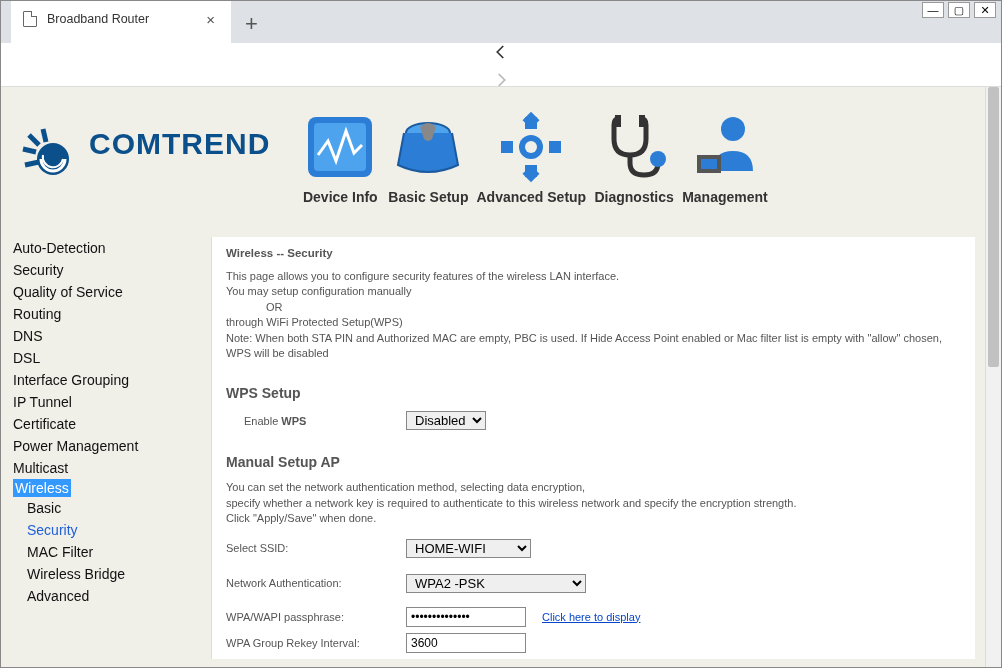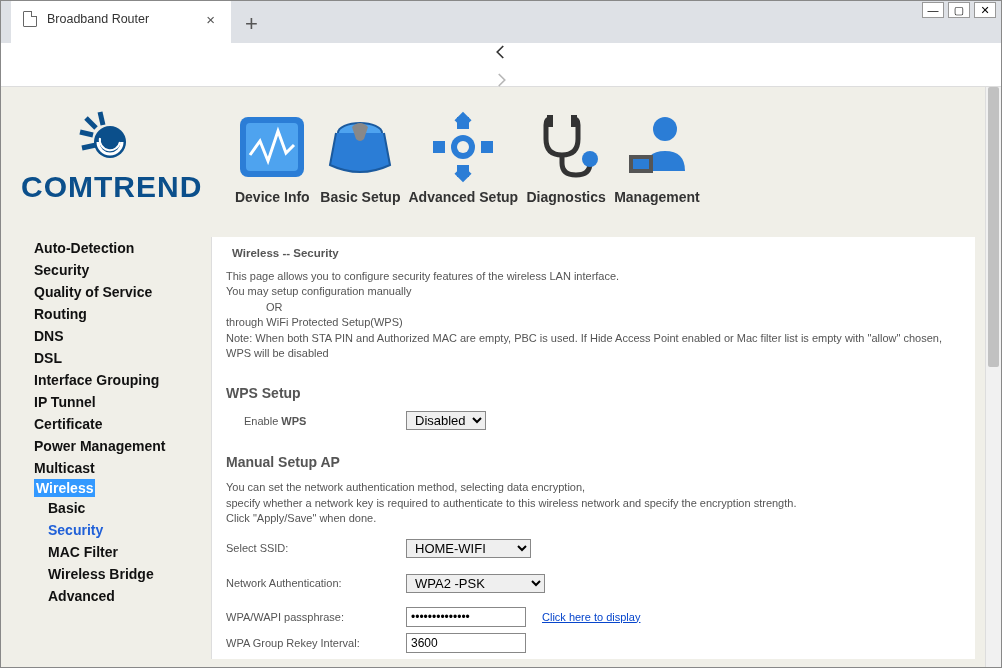--- a/index.html
+++ b/index.html
@@ -22,34 +22,34 @@
 .url-divider { width: 1px; height: 18px; background: #bbb; }
 .url-text { color: #333; font-size: 14px; flex: 1; }
 .star { color: #888; font-size: 18px; cursor: pointer; }
 .avatar { width: 24px; height: 24px; border-radius: 50%; background: radial-gradient(circle at 30% 30%, #e8b890, #8b5a3c); cursor: pointer; }
 .menu-dots { width: 24px; height: 24px; display: flex; flex-direction: column; align-items: center; justify-content: center; gap: 3px; cursor: pointer; }
 .menu-dots span { width: 4px; height: 4px; background: #555; border-radius: 50%; }
 .page { display: flex; height: calc(668px - 42px - 44px); background: #f0efe8; position: relative; }
 .scrollbar { position: absolute; right: 0; top: 0; bottom: 0; width: 16px; background: #f1f1f1; border-left: 1px solid #ddd; }
 .scroll-thumb { position: absolute; top: 0; left: 2px; right: 2px; height: 280px; background: #c1c1c1; border-radius: 2px; }
 .header-area { position: absolute; top: 0; left: 0; right: 16px; height: 140px; background: #f0efe8; display: flex; align-items: center; }
-.logo { display: flex; align-items: center; margin-left: 20px; flex-direction: column; }
+.logo { display: flex; margin-left: 20px; }
 .logo-mark { width: 60px; height: 60px; position: relative; margin-right: 8px; }
 .logo-text { color: #0b4f8b; font-weight: bold; font-size: 30px; letter-spacing: 1px; }
 .nav-icons { display: flex; gap: 8px; margin-left: 30px; }
 .nav-item { display: flex; flex-direction: column; align-items: center; gap: 4px; cursor: pointer; }
 .nav-icon-box { width: 80px; height: 76px; display: flex; align-items: center; justify-content: center; }
 .nav-label { font-size: 14px; font-weight: bold; color: #333; }
 .sidebar { position: absolute; top: 150px; left: 12px; width: 180px; }
-.sidebar-item { font-size: 14px; font-weight: bold; color: #111; padding: 3px 0; cursor: pointer; margin-left: 21px; }
+.sidebar-item { font-size: 14px; font-weight: normal; color: #111; padding: 3px 0; cursor: pointer; }
 .sidebar-item.active { background: #3399ff; color: #fff; display: inline-block; padding: 1px 2px; }
 .sidebar-sub { margin-left: 14px; }
 .sidebar-sub .sidebar-item.selected { color: #2060d8; }
 .content { position: absolute; top: 150px; left: 210px; right: 26px; bottom: 10px; background: #fff; border-left: 1px solid #ddd; padding: 10px 14px; overflow: hidden; }
-.content-title { font-size: 11.5px; font-weight: bold; color: #555; margin-bottom: 10px; margin-left: 6px; }
+.content-title { font-size: 11.5px; font-weight: bold; color: #555; margin-bottom: 10px; }
 .content-text { font-size: 11px; color: #555; line-height: 1.4; }
 .section-head { font-size: 14px; font-weight: bold; color: #555; margin-top: 24px; margin-bottom: 10px; }
 .form-row { display: flex; align-items: center; margin-bottom: 6px; }
 .form-label { width: 180px; font-size: 11px; color: #555; }
 .form-label.indent { padding-left: 18px; }
 select { border: 1px solid #888; font-size: 13px; padding: 0 4px; background: #efefef; }
 input[type=text], input[type=password] { border: 1px solid #888; font-size: 12px; padding: 2px 4px; }
 .link { color: #0645cc; text-decoration: underline; font-size: 11px; cursor: pointer; margin-left: 16px; }
 </style>
 </head>
@@ -238,21 +238,21 @@
     </div>
 
     <div style="height:12px"></div>
     <div class="form-row">
       <div class="form-label">Select SSID:</div>
       <select style="width:125px"><option>HOME-WIFI</option></select>
     </div>
     <div style="height:10px"></div>
     <div class="form-row">
       <div class="form-label">Network Authentication:</div>
-      <select style="width:139px"><option>WPA2 -PSK</option></select>
+      <select style="width:180px"><option>WPA2 -PSK</option></select>
     </div>
     <div style="height:8px"></div>
     <div class="form-row">
       <div class="form-label">WPA/WAPI passphrase:</div>
       <input type="text" style="width: 120px;" value="••••••••••••••">
       <span class="link">Click here to display</span>
     </div>
     <div class="form-row">
       <div class="form-label">WPA Group Rekey Interval:</div>
       <input type="text" style="width: 120px;" value="3600">

